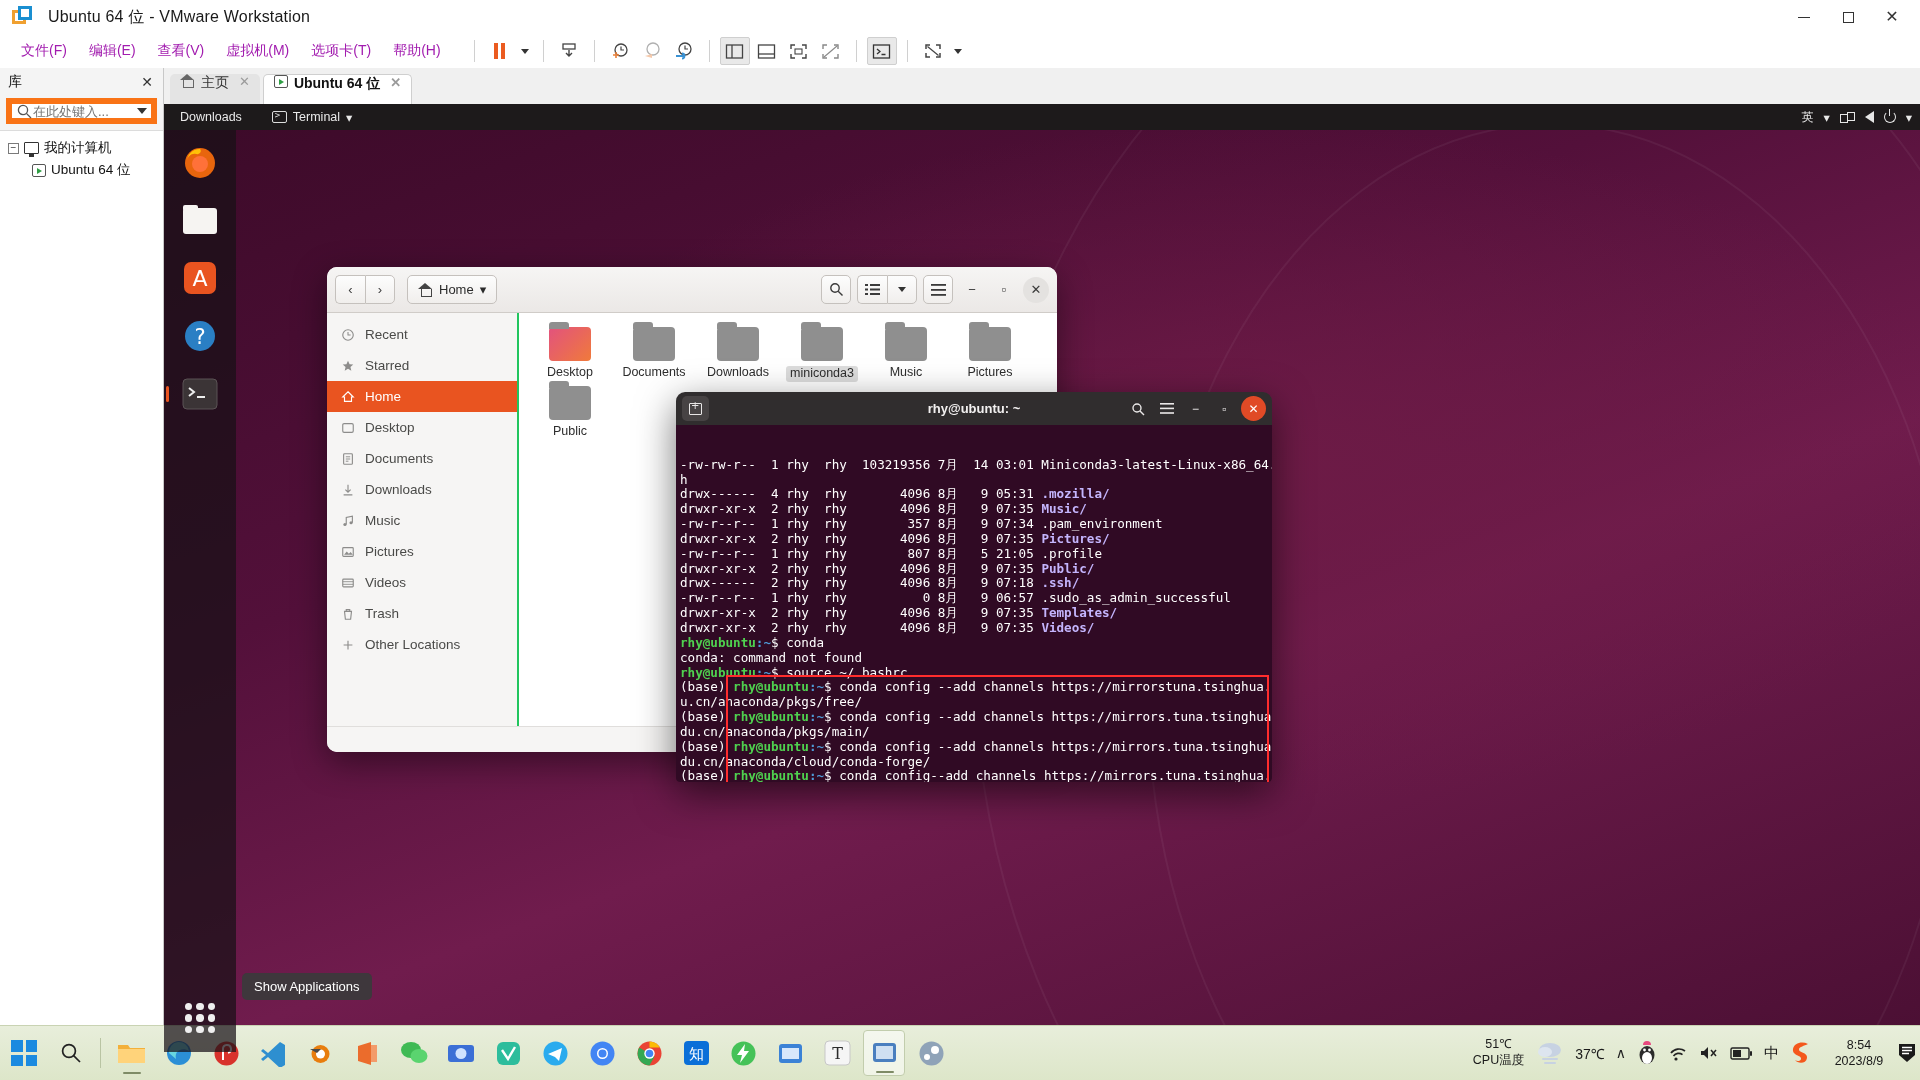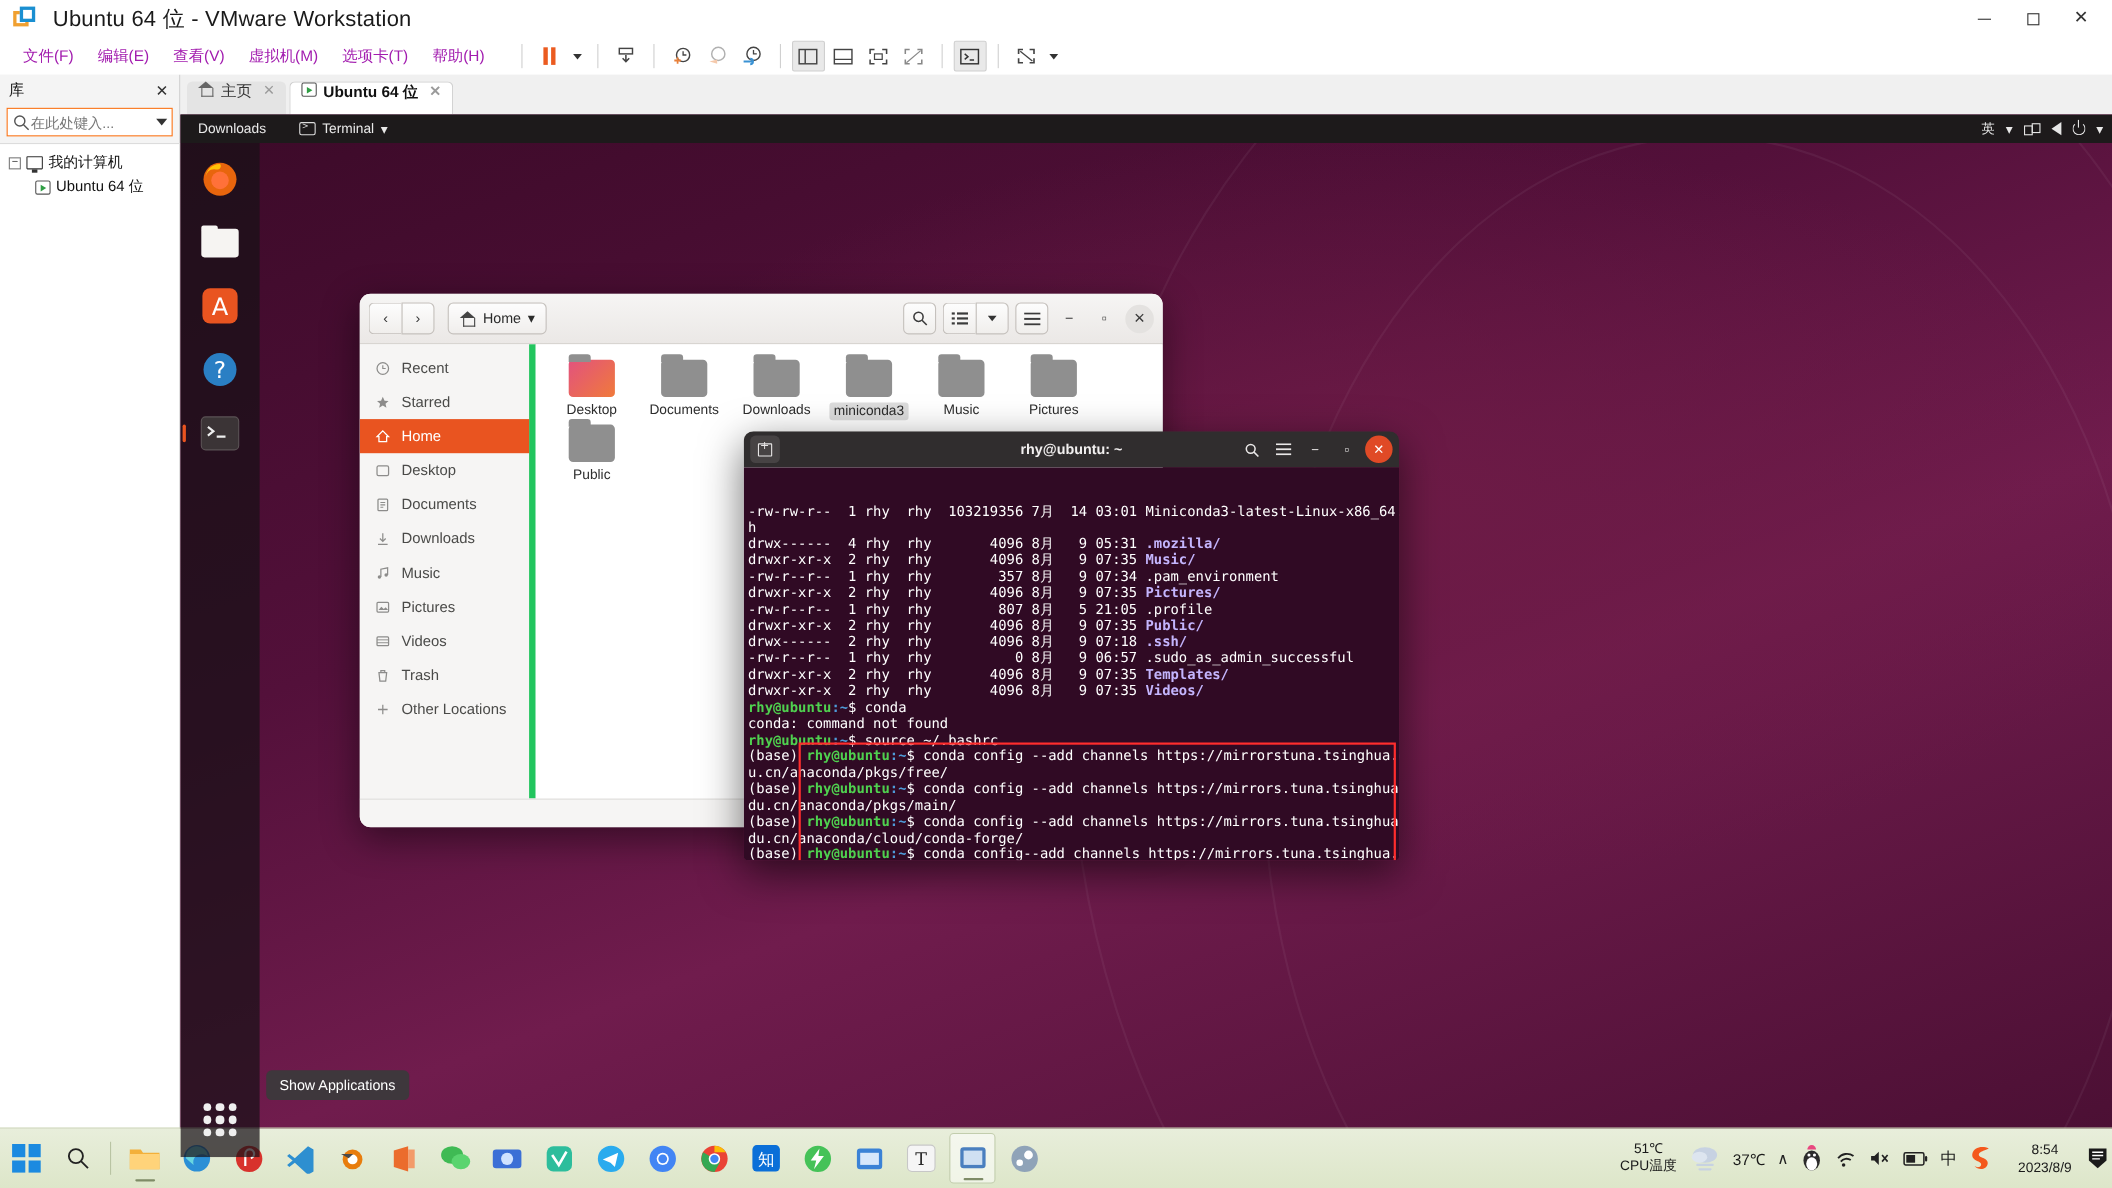--- a/index.html
+++ b/index.html
@@ -12,21 +12,21 @@
   }
 
   
   #vmware-window { position: absolute; inset: 0; background: #ffffff; display: flex; flex-direction: column; }
 
   
   #vm-titlebar { height: 34px; display: flex; align-items: center; padding: 0 6px; background: #ffffff; flex: none; }
   #vm-logo { width: 22px; height: 22px; position: relative; margin: 0 14px 0 6px; flex: none; }
   #vm-logo .sq1 { position: absolute; left: 0; top: 4px; width: 14px; height: 14px; border: 3px solid #f0a030; }
   #vm-logo .sq2 { position: absolute; left: 6px; top: 0px; width: 14px; height: 14px; border: 3px solid #1a8fd1; background: #fff; }
-  #vm-title-text { font-size: 20px; color: #1a1a1a; letter-spacing: .2px; }
+  #vm-title-text { font-size: 16px; color: #1a1a1a; letter-spacing: .2px; }
   #vm-winbtns { margin-left: auto; display: flex; align-items: center; }
   #vm-winbtns .wb { width: 44px; height: 30px; display: flex; align-items: center; justify-content: center; font-size: 14px; color: #222; }
   .glyph-min { width: 12px; height: 1px; background: #333; }
   .glyph-max { width: 11px; height: 11px; border: 1px solid #333; }
   .glyph-close { font-size: 16px; line-height: 1; color: #333; }
 
   
   #vm-menubar { height: 34px; display: flex; align-items: center; background: #ffffff; flex: none; padding-left: 10px; }
   #vm-menubar .menu-item { padding: 4px 11px; font-size: 14px; color: #a21caf; cursor: default; }
 
@@ -40,21 +40,21 @@
   .pause-ico i { display: block; width: 4px; height: 16px; background: #eb5b20; }
 
   
   #vm-body { flex: 1; display: flex; min-height: 0; background: #f0f0f0; }
 
   
   #library-panel { width: 164px; background: #f4f4f4; border-right: 1px solid #c8c8c8; display: flex; flex-direction: column; flex: none; }
   #lib-header { height: 28px; display: flex; align-items: center; padding: 0 6px 0 8px; }
   #lib-header .lh-title { font-size: 14px; color: #111; }
   #lib-header .lh-close { margin-left: auto; font-size: 14px; color: #333; padding: 0 4px; }
-  #lib-search { margin: 2px 6px 6px 6px; height: 26px; background: #fff; border: 1px solid #f97316; display: flex; align-items: center; padding: 0 4px; }
+  #lib-search { margin: 2px 6px 6px 6px; height: 26px; background: #fff; border: 6px solid #f97316; display: flex; align-items: center; padding: 0 4px; }
   #lib-search .si { width: 17px; height: 17px; flex: none; }
   #lib-search input { border: 0; outline: 0; flex: 1; font-size: 13px; color: #444; background: transparent; font-family: "Liberation Sans", sans-serif; min-width: 0; }
   #lib-search .caret-dn { margin-left: 2px; border-top-width: 6px; border-left-width: 5px; border-right-width: 5px; }
   #lib-tree { flex: 1; background: #ffffff; border-top: 1px solid #dcdcdc; padding-top: 6px; overflow: hidden; }
   .tree-row { display: flex; align-items: center; gap: 5px; height: 22px; padding-left: 8px; font-size: 13.5px; color: #111; white-space: nowrap; }
   .tree-row.indent { padding-left: 32px; }
   .exp-box { width: 11px; height: 11px; border: 1px solid #7a7a7a; display: flex; align-items: center; justify-content: center; font-size: 10px; line-height: 1; color: #333; flex: none; background: #fff; }
   .mon-ico { width: 15px; height: 12px; border: 1.5px solid #333; border-radius: 1px; position: relative; flex: none; }
   .mon-ico::after { content: ""; position: absolute; left: 4px; bottom: -4px; width: 5px; height: 3px; background: #333; }
   .vm-ico { width: 14px; height: 13px; border: 1.5px solid #555; border-radius: 2px; position: relative; flex: none; background: #fff; }
@@ -114,21 +114,21 @@
   .nb-group { display: flex; }
   .nb-group .nb-btn:first-child { border-radius: 5px 0 0 5px; border-right: none; }
   .nb-group .nb-btn:last-child { border-radius: 0 5px 5px 0; }
   #files-path { display: flex; align-items: center; gap: 6px; height: 29px; padding: 0 10px; border: 1px solid #c5c1bd; background: linear-gradient(#fdfdfd,#f0eeec); border-radius: 5px; font-size: 13px; color: #2b2b2b; margin-left: 6px; }
   #files-path .home-ico::before { border-bottom-color: #444; }
   #files-path .home-ico::after { border-color: #444; border-top: none; }
   #files-hright { margin-left: auto; display: flex; align-items: center; gap: 6px; }
   .win-ctl { width: 26px; height: 26px; border-radius: 50%; display: flex; align-items: center; justify-content: center; font-size: 13px; color: #3a3a3a; }
   .win-ctl.close { background: #e4e2e0; }
   #files-body { flex: 1; display: flex; min-height: 0; }
-  #files-side { width: 160px; background: #f6f5f4; border-right: 6px solid #22c55e; padding-top: 6px; flex: none; }
+  #files-side { width: 192px; background: #f6f5f4; border-right: 2px solid #22c55e; padding-top: 6px; flex: none; }
   .fs-item { height: 31px; display: flex; align-items: center; gap: 9px; padding-left: 13px; font-size: 13.5px; color: #4a4a48; }
   .fs-item.active { background: #e95420; color: #fff; }
   .fs-ico { width: 16px; height: 14px; flex: none; opacity: .75; }
   .fs-item.active .fs-ico { opacity: 1; }
   #files-main { flex: 1; background: #ffffff; padding: 14px 0 0 12px; display: flex; flex-wrap: wrap; align-content: flex-start; gap: 4px 6px; overflow: hidden; }
   .fileitem { width: 78px; display: flex; flex-direction: column; align-items: center; gap: 5px; }
   .folder { width: 42px; height: 34px; border-radius: 4px; position: relative; background: #8f8f8f; }
   .folder::before { content: ""; position: absolute; left: 0; top: -5px; width: 20px; height: 7px; border-radius: 3px 3px 0 0; background: #8f8f8f; }
   .fname { font-size: 12.5px; color: #2d2d2d; text-align: center; line-height: 1.1; white-space: nowrap; }
   .fname.sel { background: #dcdcdc; border-radius: 3px; padding: 1px 4px; }

